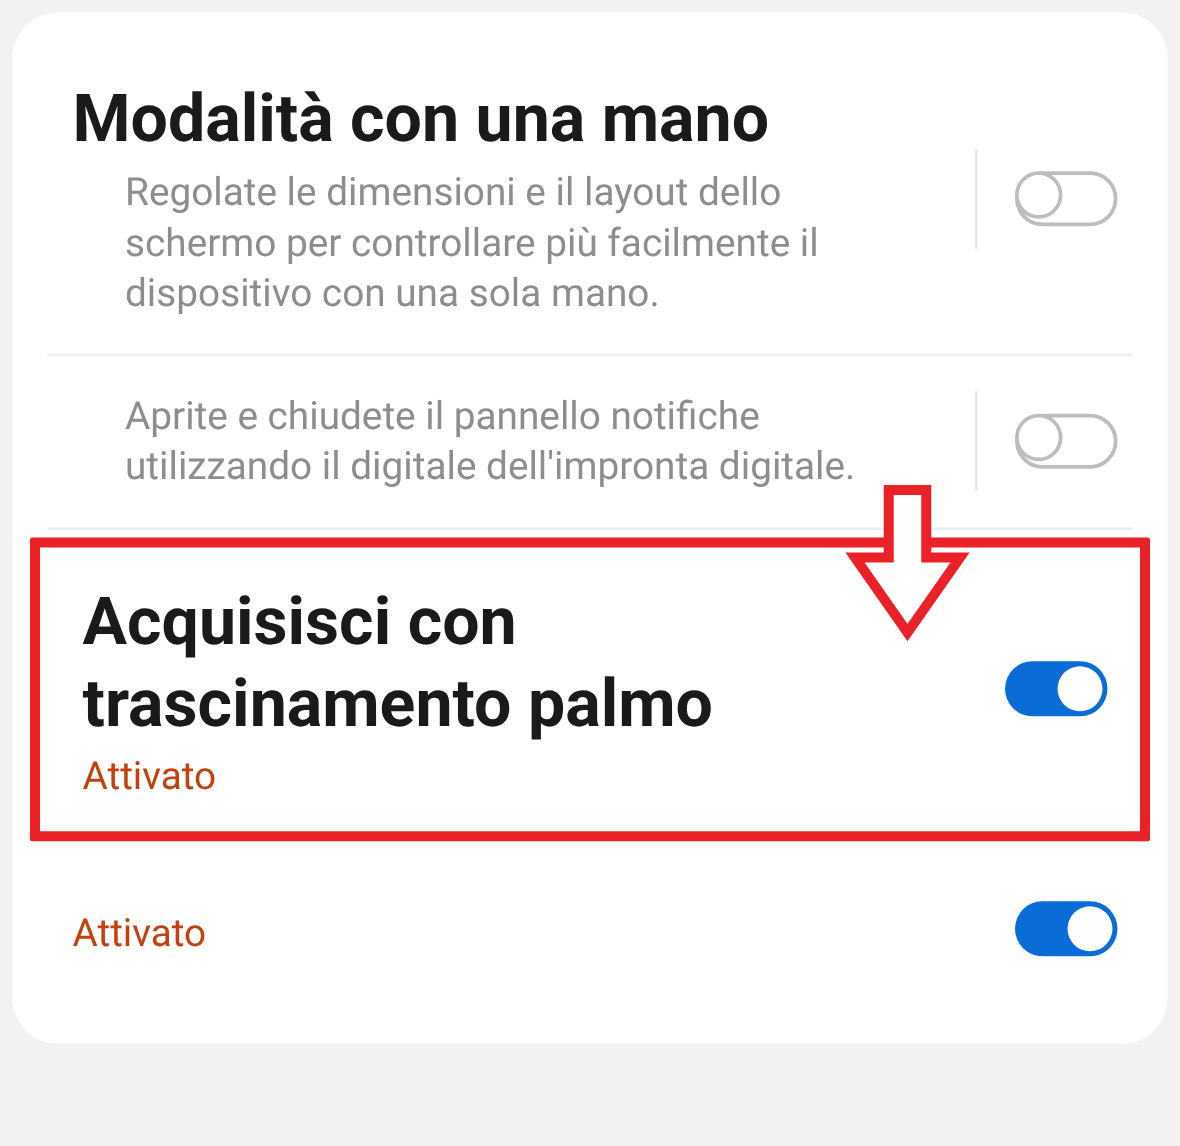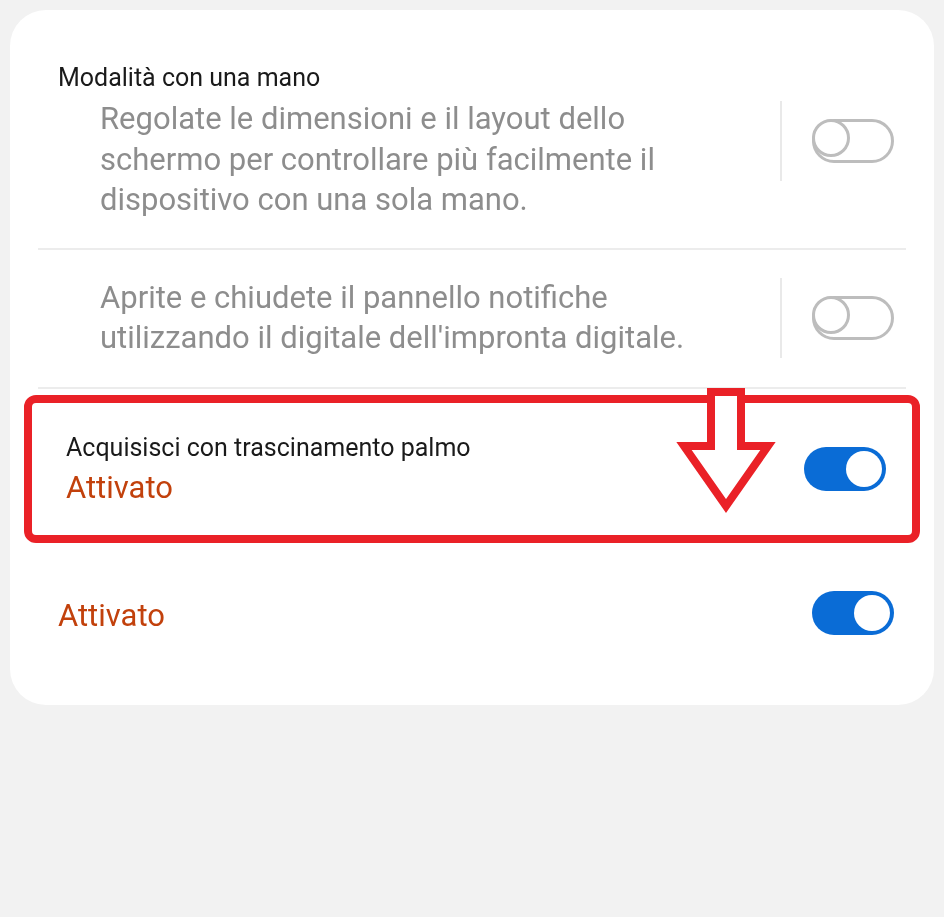--- a/index.html
+++ b/index.html
@@ -20,23 +20,23 @@
       display: flex;
       align-items: center;
       padding: 28px 40px 28px 48px;
       gap: 20px;
     }
     .item-text {
       flex: 1;
       min-width: 0;
     }
     .item-title {
-      font-size: 25px;
+      font-size: 53px;
       color: #1a1a1a;
-      font-weight: 400;
+      font-weight: 700;
       line-height: 1.25;
       margin-bottom: 6px;
     }
     .item-desc {
       font-size: 31px;
       color: #8d8d8d;
       line-height: 1.3;
       padding-right: 60px;
       margin-left: 42px;
     }
@@ -86,21 +86,21 @@
       right: 4px;
       top: 4px;
     }
     .divider {
       height: 2px;
       background: #ececec;
       margin: 0 28px;
     }
     .highlight {
       border: 8px solid #ea2127;
-      border-radius: 12px;
+      border-radius: 2px;
       margin: 6px 14px 2px 14px;
     }
     .highlight .item {
       padding: 26px 26px 26px 34px;
     }
     .arrow {
       position: absolute;
       left: 666px;
       top: 374px;
       pointer-events: none;

